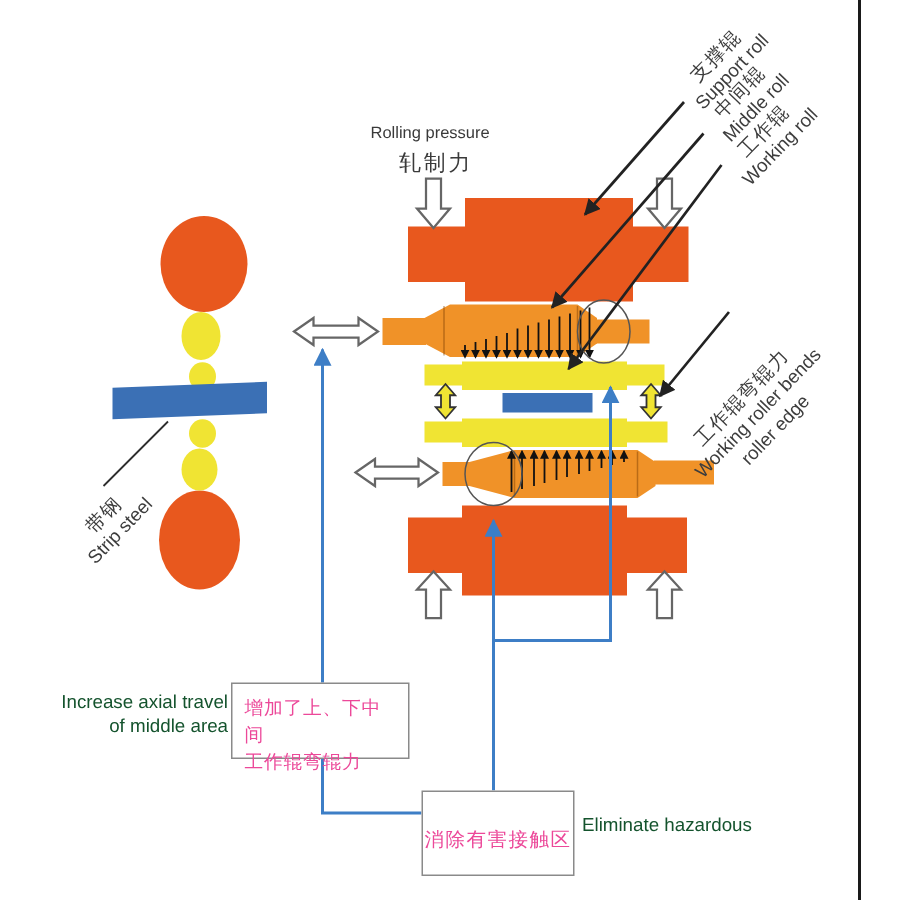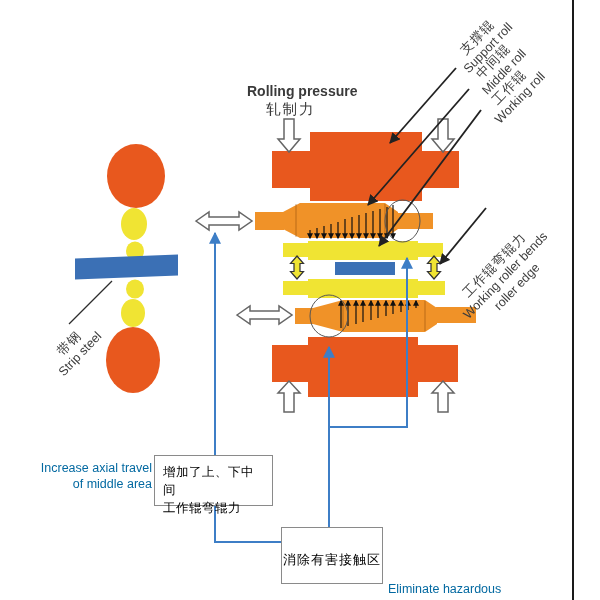--- a/index.html
+++ b/index.html
@@ -2,29 +2,29 @@
 <html><head>
 <meta charset="utf-8">
 <style>
   html,body{margin:0;padding:0;background:#e9e9e9;}
   #stage{position:relative;width:600px;height:600px;background:#ffffff;overflow:hidden;
          font-family:"Liberation Sans","DejaVu Sans",sans-serif;color:#3a3a3a;}
   #diagram-svg{position:absolute;left:0;top:0;}
   .lbl{position:absolute;white-space:nowrap;line-height:1.25;}
   .rot{transform:translate(-50%,-50%) rotate(-46deg);text-align:center;font-size:12.5px;color:#3d3d3d;}
   .rot .zh{font-size:13px;letter-spacing:1px;}
-  .en-lines{font-size:12.5px;color:#0369a1;}
+  .en-lines{font-size:12.5px;color:#14532d;}
   .callout-box{position:absolute;background:#ffffff;border:1.5px solid #8a8a8a;
-               font-size:12.5px;color:#000000;box-sizing:border-box;}
+               font-size:12.5px;color:#ec4899;box-sizing:border-box;}
   #axial-box{left:154px;top:455px;width:119px;height:51px;padding:7px 6px 0 8px;line-height:1.45;letter-spacing:.5px;}
   #contact-box{left:281px;top:527px;width:102px;height:57px;display:flex;align-items:center;
                justify-content:center;font-size:13px;letter-spacing:1px;padding-top:8px;}
   #axial-en{left:28px;top:461px;width:124px;text-align:right;}
-  #contact-en{left:388px;top:543px;text-align:left;margin-top:39px;}
-  #rp-en{left:247px;top:83px;font-size:14px;font-weight:bold;}
+  #contact-en{left:388px;top:543px;text-align:left;}
+  #rp-en{left:247px;top:83px;font-size:11px;}
   #rp-zh{left:266px;top:100px;font-size:14.5px;letter-spacing:2px;}
   .shape-stroke{stroke:rgba(120,60,0,.45);stroke-width:1;}
 </style>
 </head>
 <body>
 
 <div id="stage">
 
 <svg id="diagram-svg" width="600" height="600" viewBox="0 0 600 600">
   <defs>

